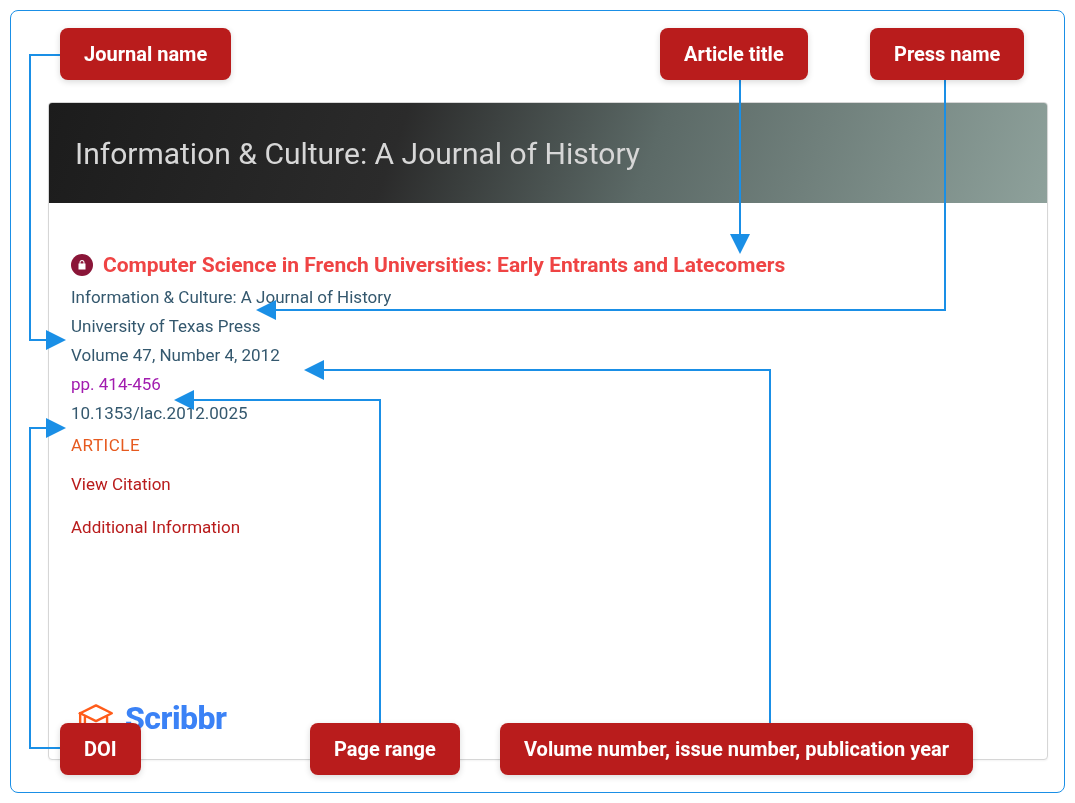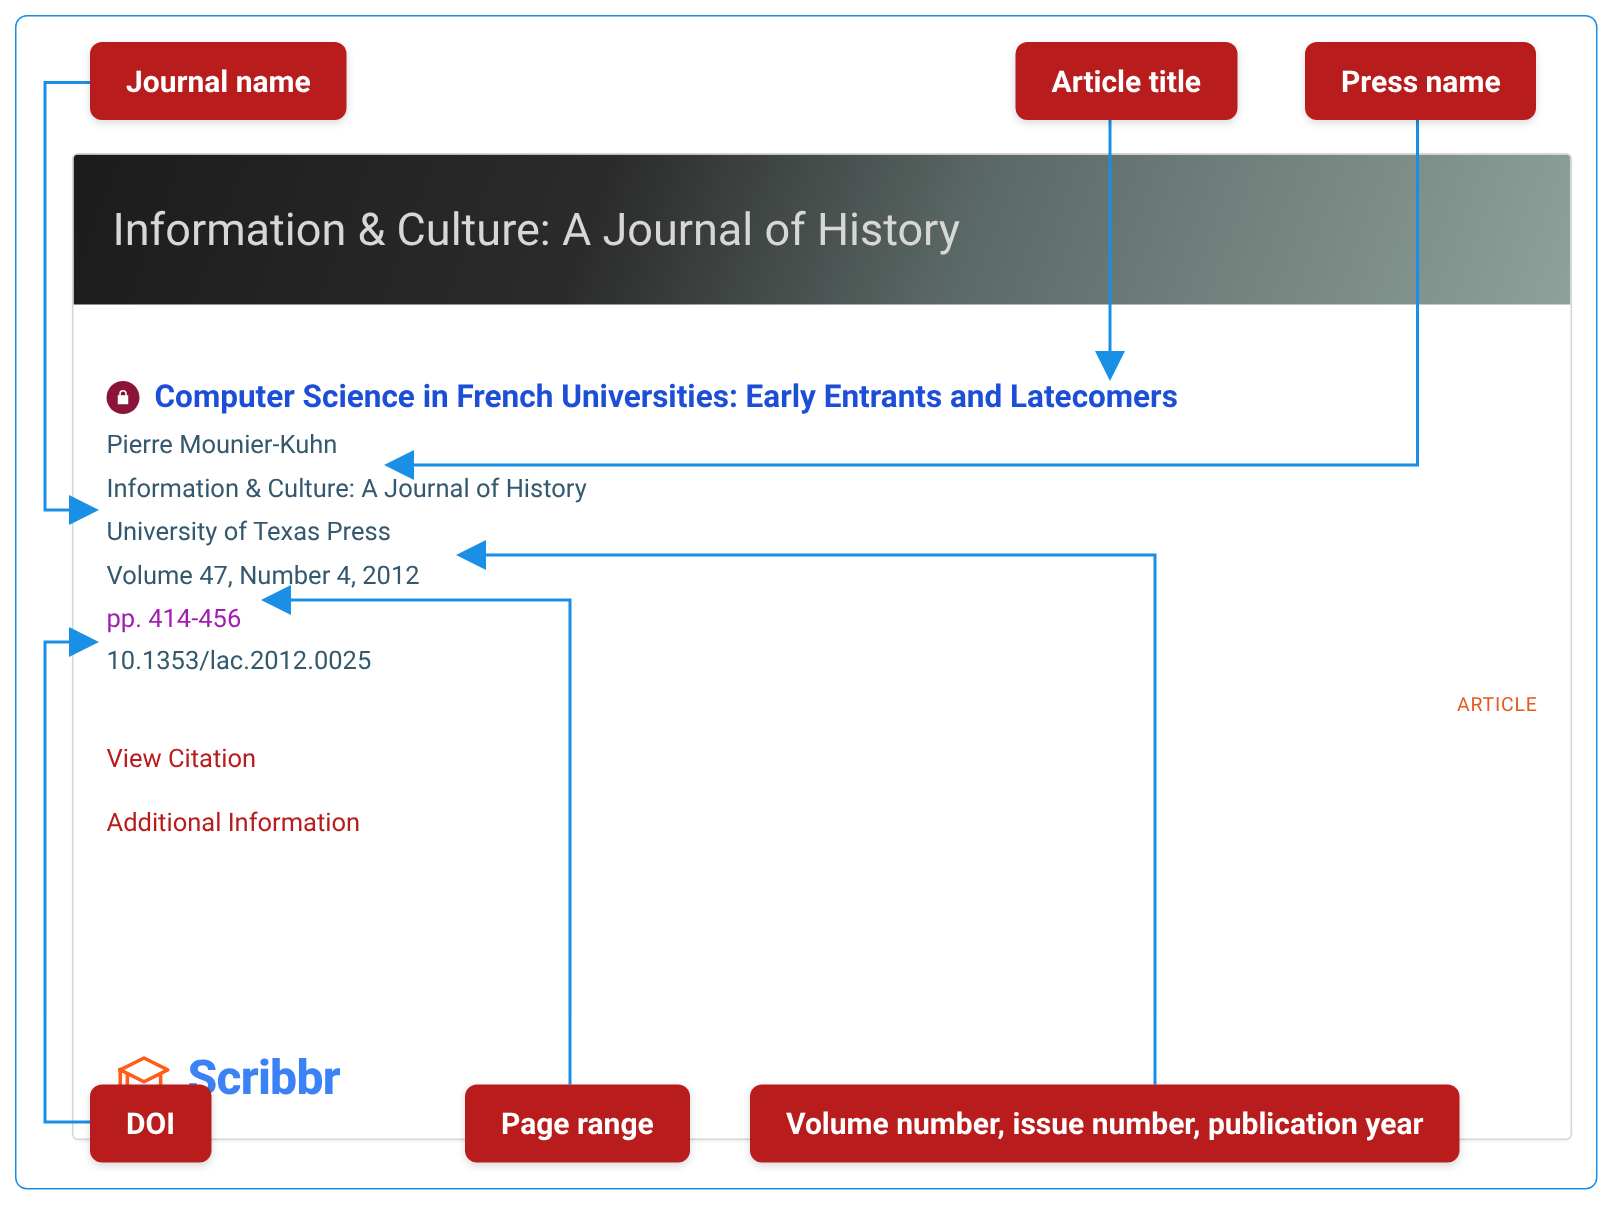--- a/index.html
+++ b/index.html
@@ -54,63 +54,62 @@
     font-weight: 400;
   }
   .content { padding: 24px 22px 0 22px; position: relative; }
   .title-row { display: flex; align-items: center; gap: 10px; margin-top: 26px; margin-bottom: 6px; }
   .lock-badge {
     width: 22px; height: 22px; border-radius: 50%;
     background: #8a1538; display: inline-flex; align-items: center; justify-content: center;
     flex-shrink: 0;
   }
   .lock-badge svg { width: 12px; height: 12px; fill: #fff; }
-  .article-title { font-size: 21px; font-weight: 700; color: #1d4ed8; }
+  .article-title { font-size: 21px; font-weight: 700; color: #ef4444; }
   .meta { font-size: 17px; color: #34586e; line-height: 1.7; }
   .meta .pages { color: #a21caf; }
   .badge-article {
-    color: #e65a1f; font-size: 13px; letter-spacing: 0.5px; margin-top: 4px; display: block; text-align: right;
+    color: #e65a1f; font-size: 17px; letter-spacing: 0.5px; margin-top: 4px; display: block;
   }
   .link-line { color: #b91c1c; font-size: 17px; margin-top: 10px; }
   .logo-wrap { position: absolute; left: 28px; bottom: 22px; display: flex; align-items: center; gap: 10px; }
   .logo-wrap svg { width: 38px; height: 32px; }
   .logo-text { font-size: 32px; font-weight: 800; color: #3b82f6; letter-spacing: -0.5px; }
 
   svg.overlay {
     position: absolute; left: 0; top: 0; width: 1075px; height: 803px;
     pointer-events: none; z-index: 40;
   }
 </style>
 </head>
 <body>
 
 <div class="outer"></div>
 
 <div class="tag" style="left:60px; top:28px;">Journal name</div>
-<div class="tag" style="left:677px; top:28px;">Article title</div>
+<div class="tag" style="left:660px; top:28px;">Article title</div>
 <div class="tag" style="left:870px; top:28px;">Press name</div>
 <div class="tag" style="left:60px; top:723px;">DOI</div>
 <div class="tag" style="left:310px; top:723px;">Page range</div>
 <div class="tag" style="left:500px; top:723px;">Volume number, issue number, publication year</div>
 
 <div class="card">
   <div class="banner">
     <span class="banner-title">Information &amp; Culture: A Journal of History</span>
   </div>
   <div class="content">
     <div class="title-row">
       <span class="lock-badge">
         <svg viewBox="0 0 24 24">
             <path d="M17 9V7a5 5 0 0 0-10 0v2H5v12h14V9h-2zm-8 0V7a3 3 0 1 1 6 0v2H9z"></path>
           </svg>
       </span>
       <span class="article-title">Computer Science in French Universities: Early Entrants and Latecomers</span>
     </div>
     <div class="meta">
-      <div>Pierre Mounier-Kuhn</div>
       <div>Information &amp; Culture: A Journal of History</div>
       <div>University of Texas Press</div>
       <div>Volume 47, Number 4, 2012</div>
       <div class="pages">pp. 414-456</div>
       <div>10.1353/lac.2012.0025</div>
       <span class="badge-article">ARTICLE</span>
       <div class="link-line">View Citation</div>
       <div class="link-line" style="margin-top:14px;">Additional Information</div>
     </div>
   </div>

